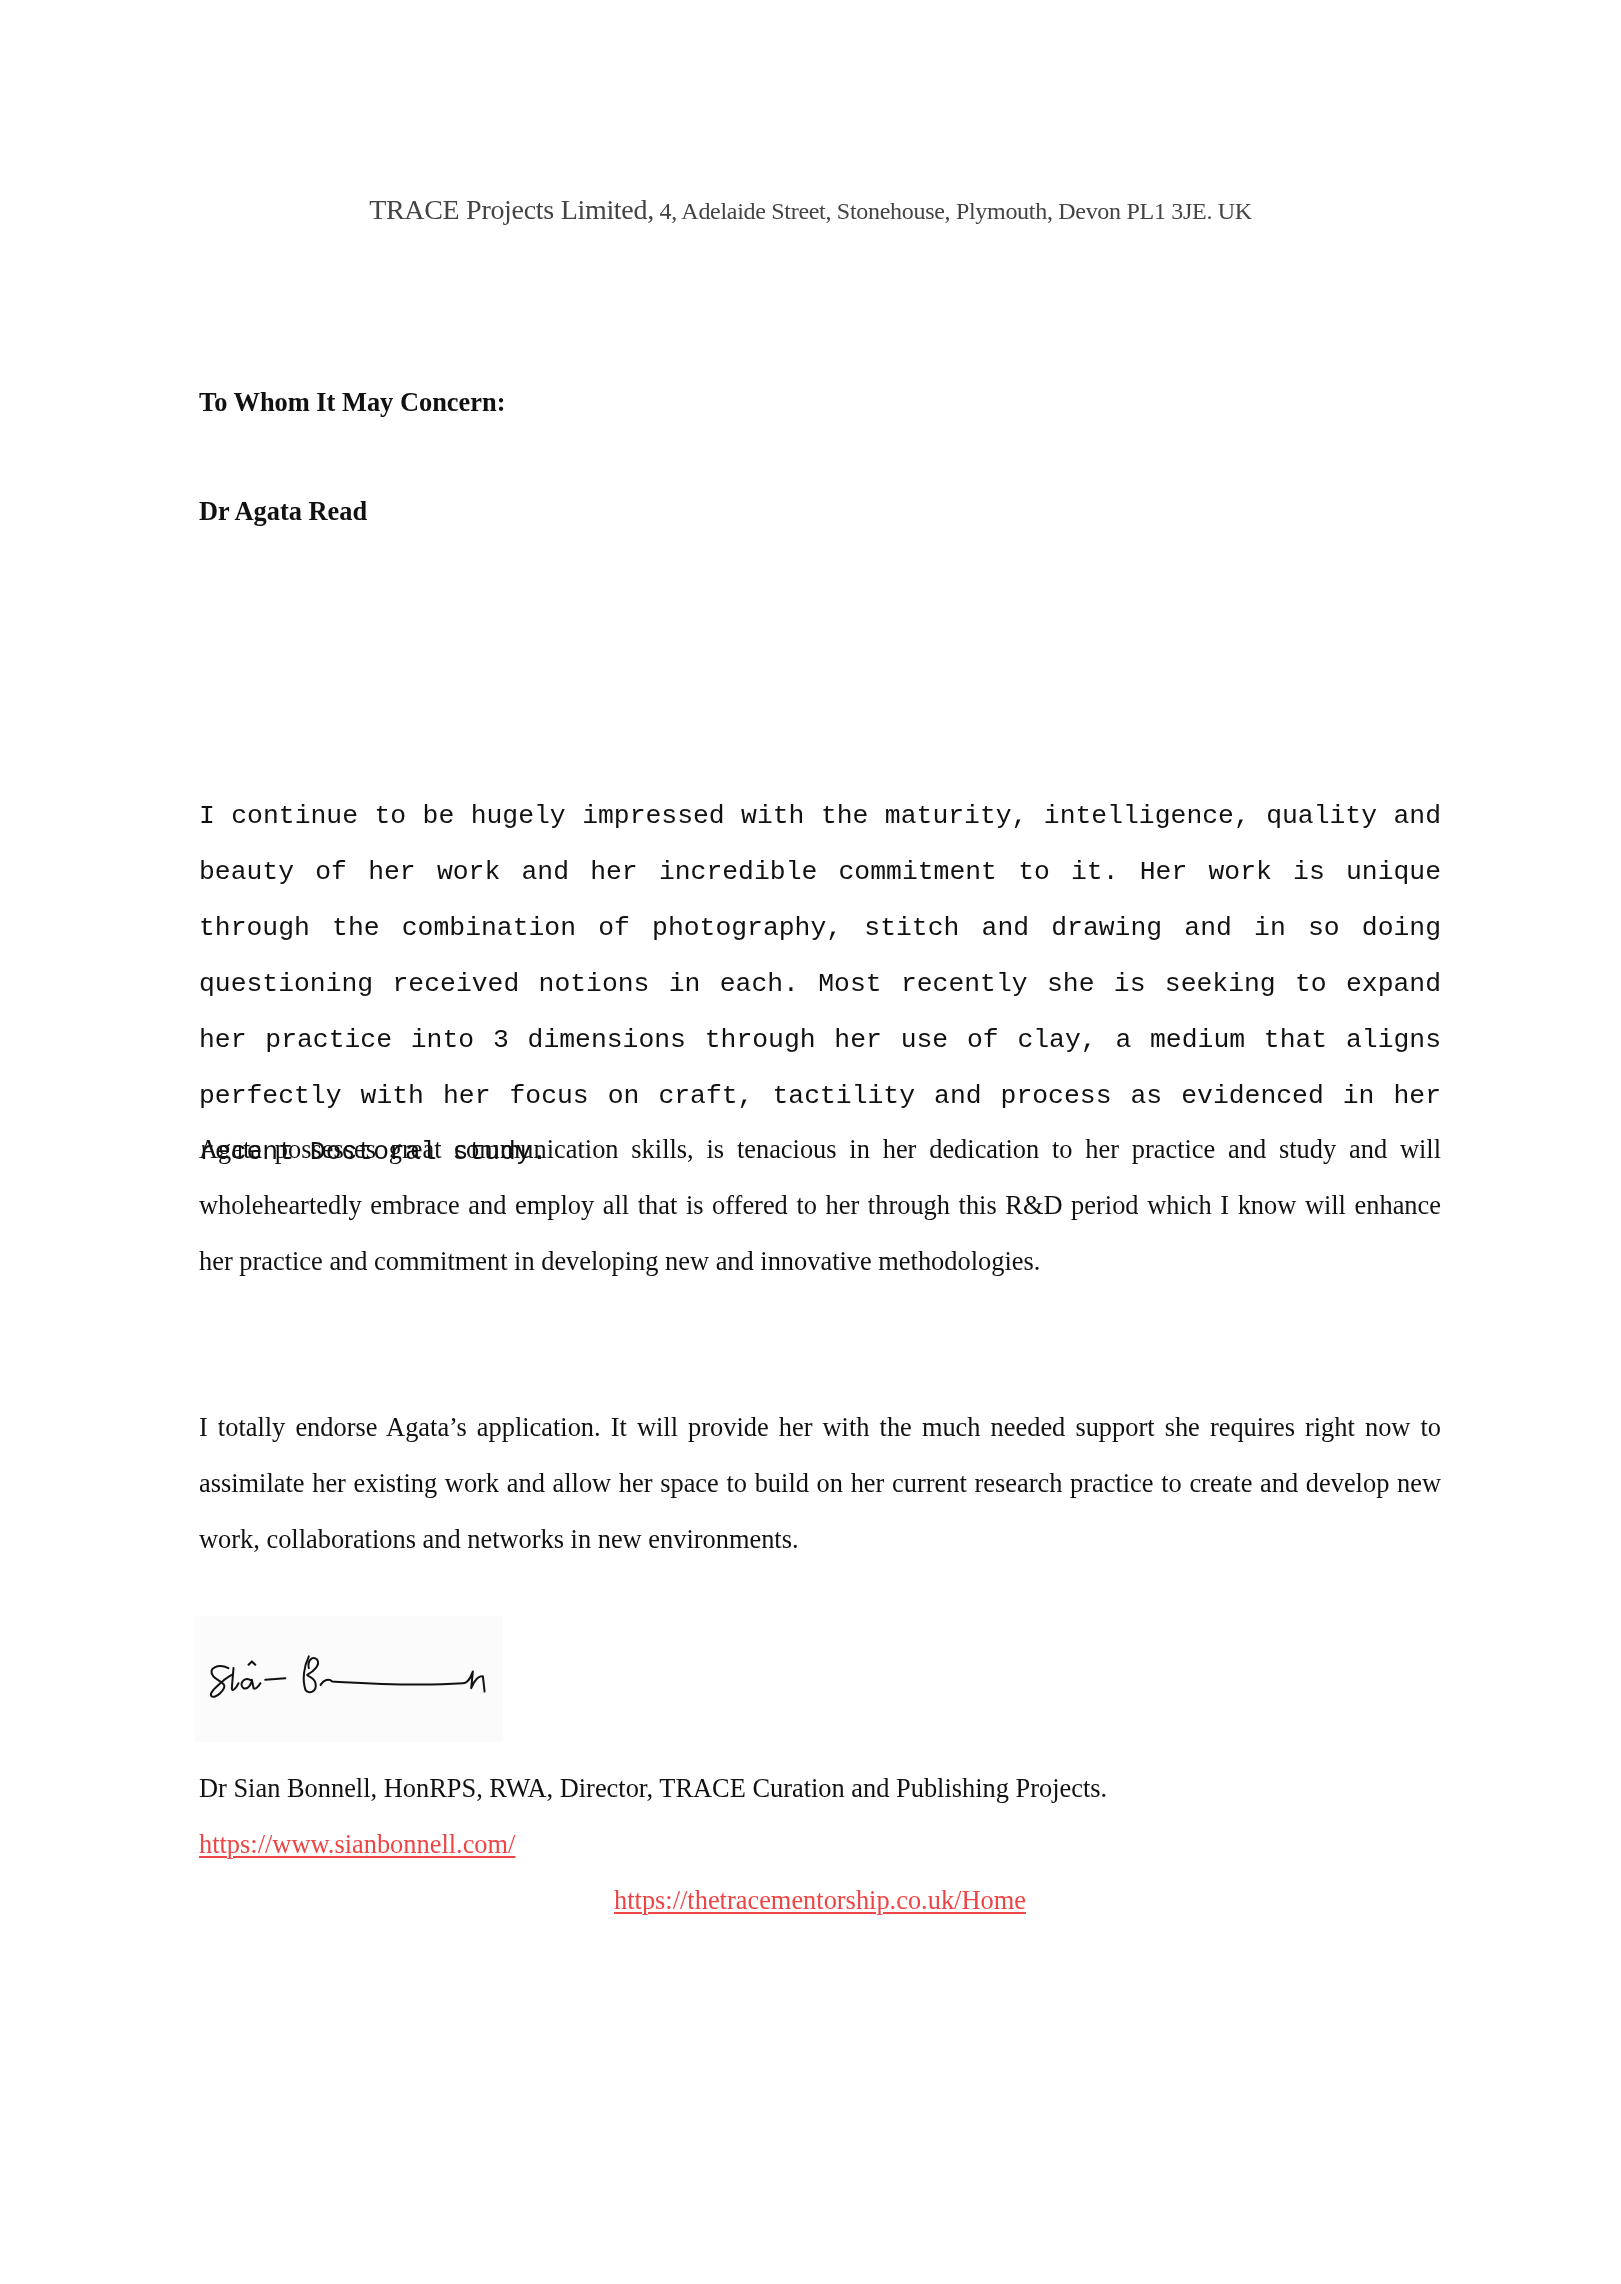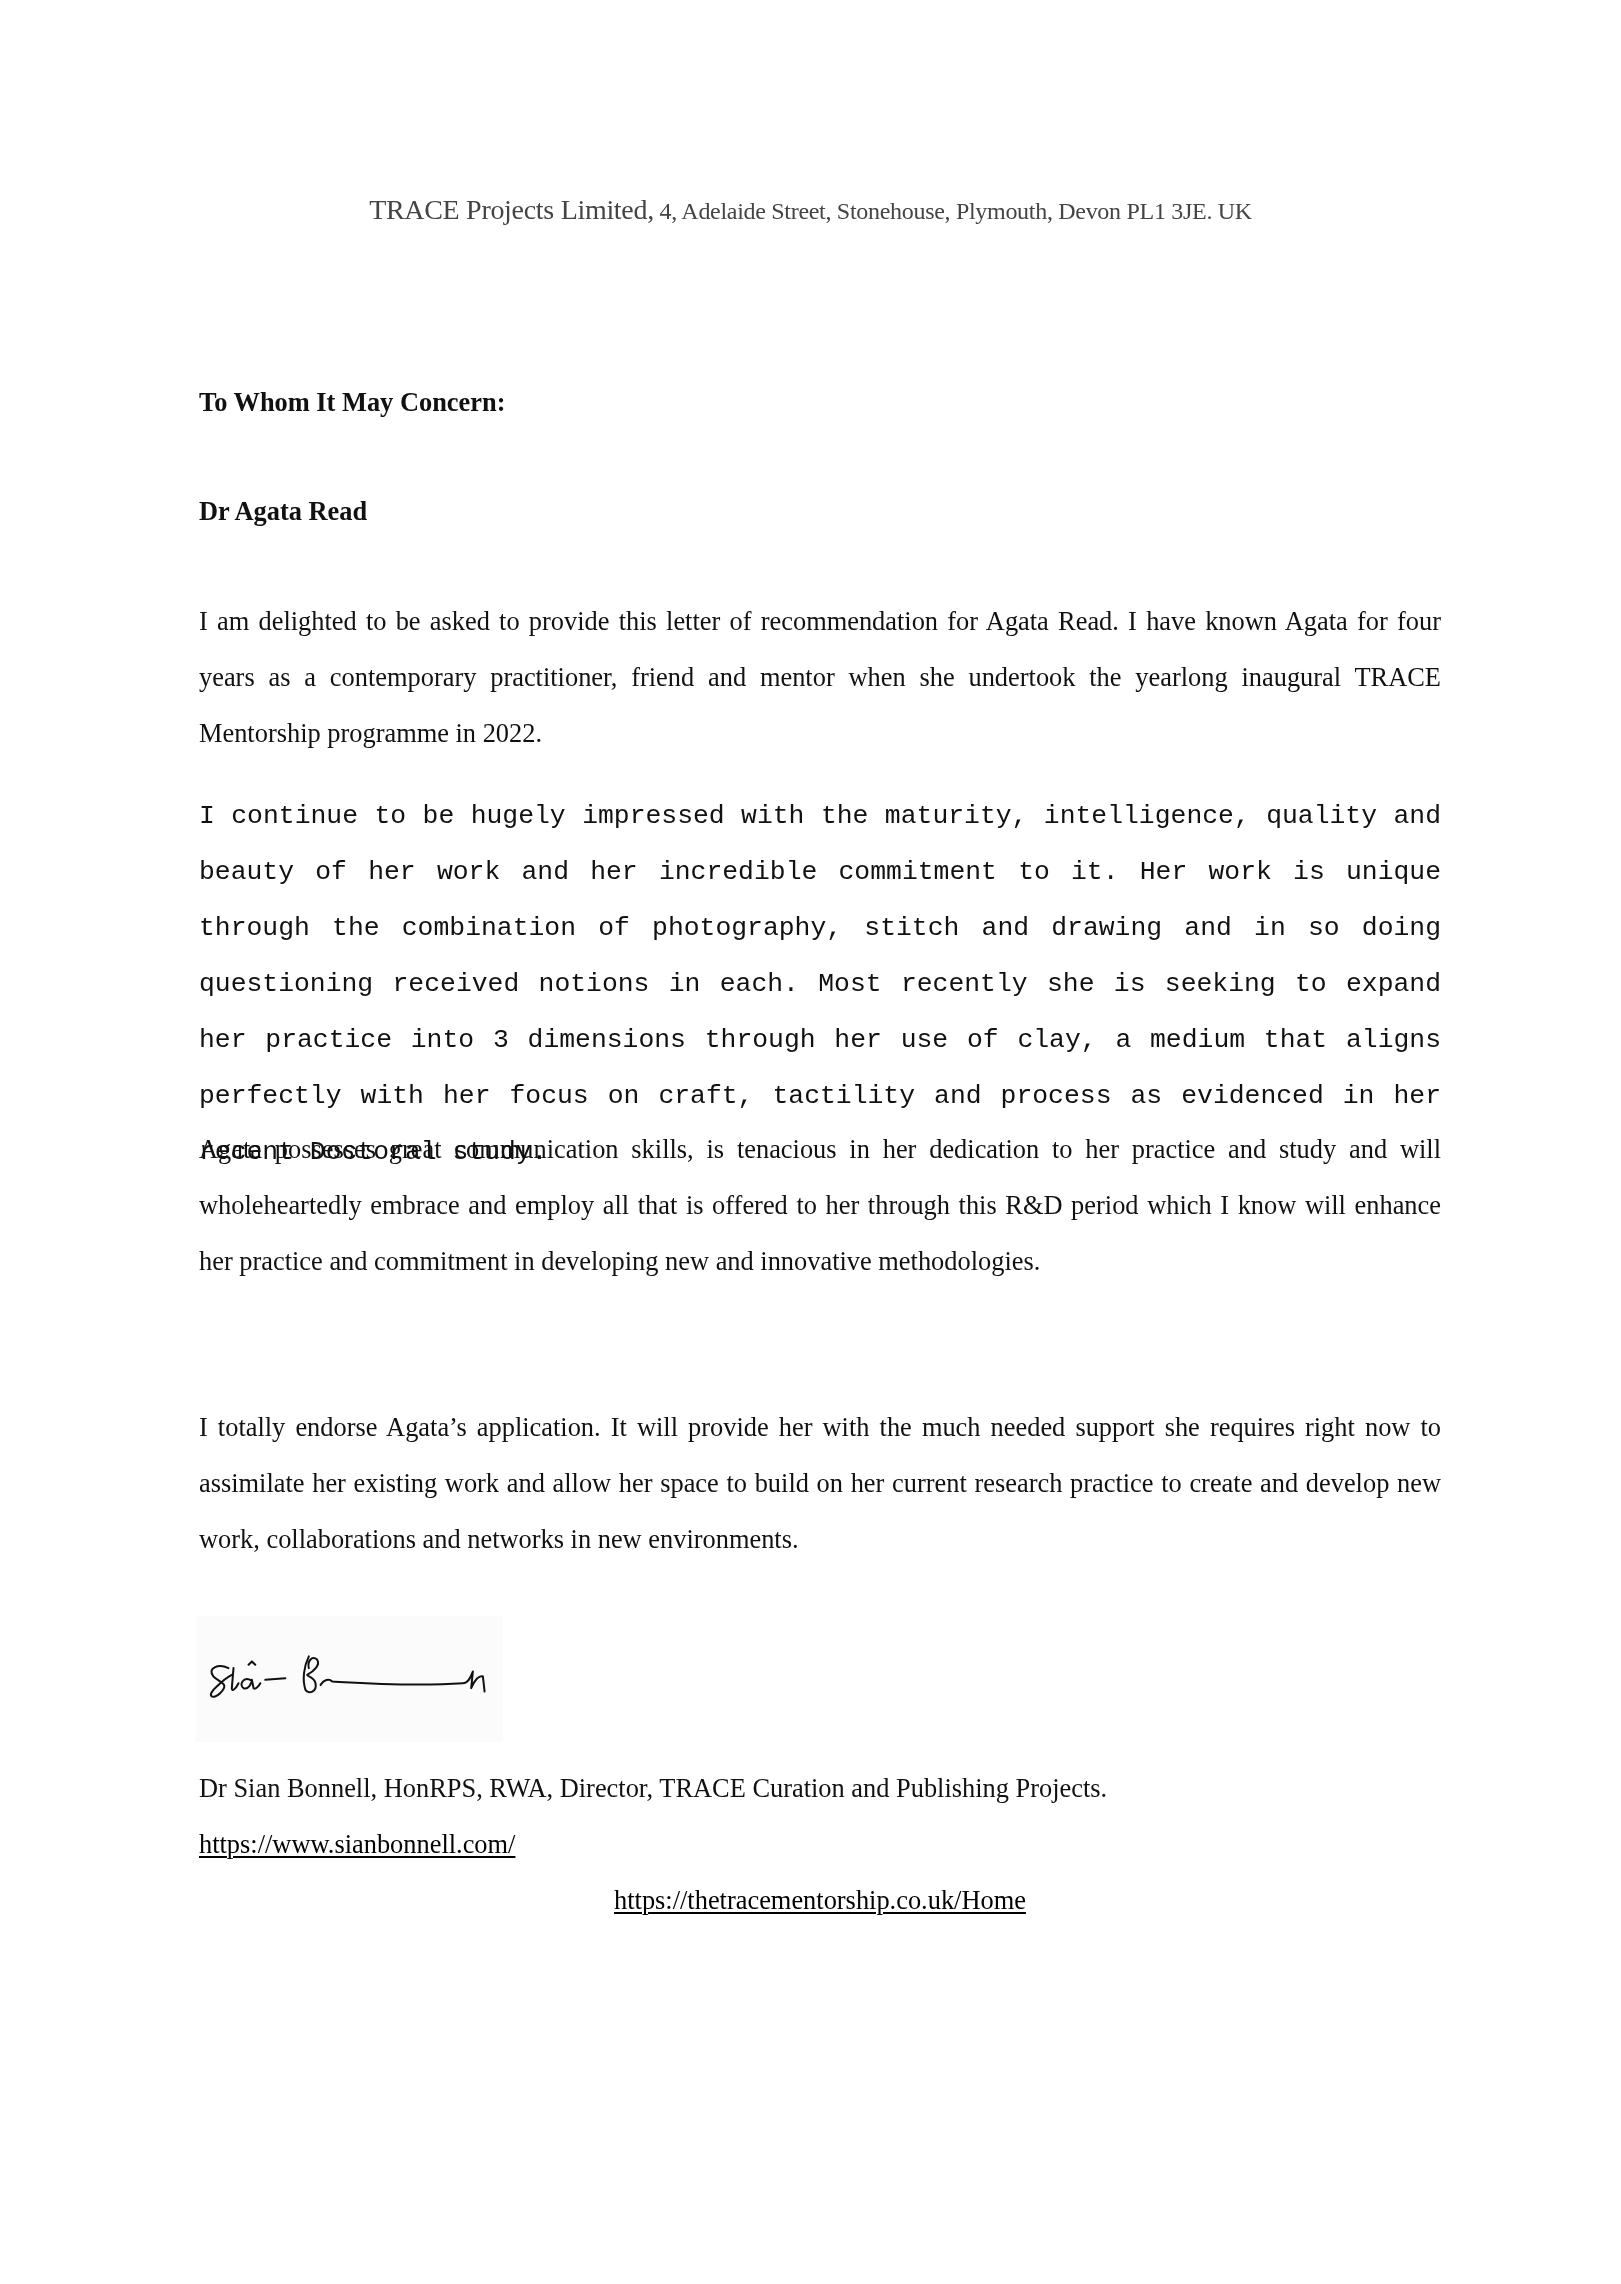--- a/index.html
+++ b/index.html
@@ -16,38 +16,37 @@
   .salutation { top: 374px; }
   .subject { top: 483px; }
   .para { text-align: justify; text-align-last: left; }
   .p1 { top: 593px; }
   .p2 { top: 788px; font-family: Liberation Mono, monospace; }
   .p3 { top: 1121px; }
   .p4 { top: 1399px; }
   .signature { position: absolute; left: 195px; top: 1616px; width: 308px; height: 126px;
                background: #fbfbfb; }
   .signoff { top: 1760px; }
-  .link { color: #000000; text-decoration: underline; text-decoration-thickness: 1.7px;
+  .link { color: #ef4444; text-decoration: underline; text-decoration-thickness: 1.7px;
           text-underline-offset: 3.4px; cursor: pointer; }
   .link1 { top: 1816px; }
   .link2 { top: 1872px; text-align: center; }
 </style>
 </head>
 <body>
 
 <div class="page">
 
   <div class="header"><span>TRACE Projects Limited,</span><span class="addr"> 4, Adelaide Street, Stonehouse, Plymouth, Devon PL1 3JE. UK</span></div>
 
 
   <div class="block bold subject">Dr Agata Read</div>
 
   <div class="block bold salutation">To Whom It May Concern:</div>
 
-  <div class="block para p1">I am delighted to be asked to provide this letter of recommendation for Agata Read. I have known Agata for four years as a contemporary practitioner, friend and mentor when she undertook the yearlong inaugural TRACE Mentorship programme in 2022.</div>
   <div class="block para p2">I continue to be hugely impressed with the maturity, intelligence, quality and beauty of her work and her incredible commitment to it. Her work is unique through the combination of photography, stitch and drawing and in so doing questioning received notions in each. Most recently she is seeking to expand her practice into 3 dimensions through her use of clay, a medium that aligns perfectly with her focus on craft, tactility and process as evidenced in her recent Doctoral study.</div>
   <div class="block para p3">Agata possesses great communication skills, is tenacious in her dedication to her practice and study and will wholeheartedly embrace and employ all that is offered to her through this R&amp;D period which I know will enhance her practice and commitment in developing new and innovative methodologies.</div>
   <div class="block para p4">I totally endorse Agata’s application. It will provide her with the much needed support she requires right now to assimilate her existing work and allow her space to build on her current research practice to create and develop new work, collaborations and networks in new environments.</div>
 
   <div class="signature">
     <svg width="308" height="126" viewBox="0 0 368 150">
       <g fill="none" stroke="#111" stroke-width="2.4" stroke-linecap="round" stroke-linejoin="round">
         <path d="M40 62 C 28 56, 14 62, 22 72 C 30 80, 42 80, 30 92 C 22 100, 12 96, 26 84 C 34 76, 40 72, 44 70"></path>
         <path d="M46 62 L 44 86 C 44 90, 48 88, 52 80"></path>
         <path d="M66 76 C 58 72, 52 82, 58 86 C 64 88, 68 80, 68 76 L 70 86 C 72 88, 76 84, 78 80"></path>

